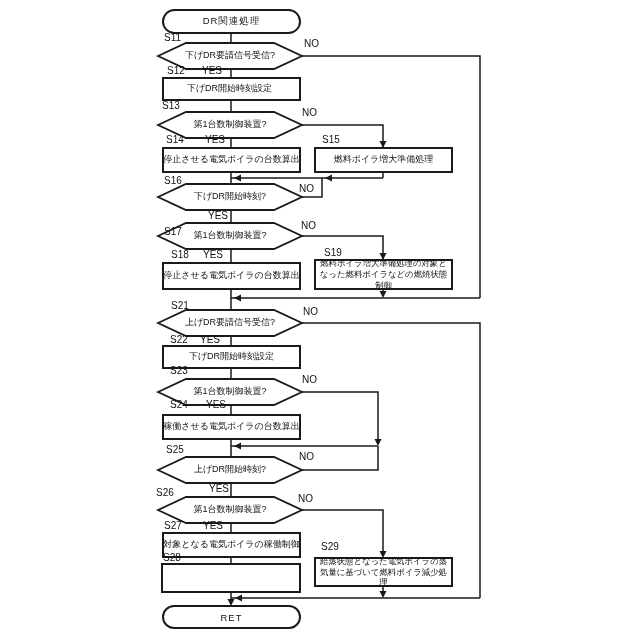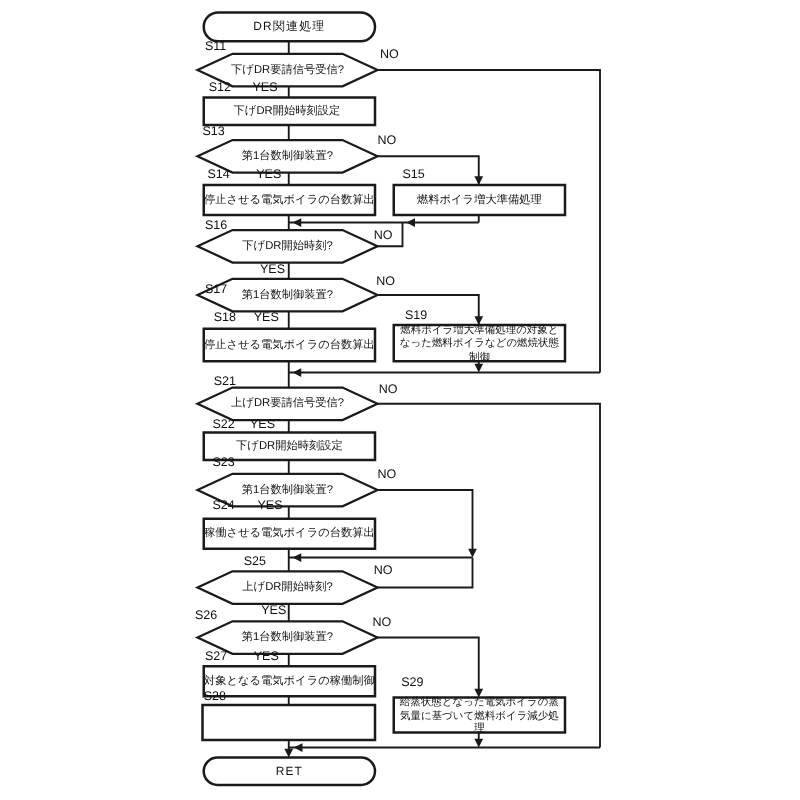--- a/index.html
+++ b/index.html
@@ -124,21 +124,21 @@
   <div class="lbl" style="left:166px;top:135px;">S14</div>
   <div class="lbl" style="left:322px;top:135px;">S15</div>
   <div class="lbl" style="left:164px;top:176px;">S16</div>
   <div class="lbl" style="left:164px;top:227px;">S17</div>
   <div class="lbl" style="left:171px;top:250px;">S18</div>
   <div class="lbl" style="left:324px;top:248px;">S19</div>
   <div class="lbl" style="left:171px;top:301px;">S21</div>
   <div class="lbl" style="left:170px;top:335px;">S22</div>
   <div class="lbl" style="left:170px;top:366px;">S23</div>
   <div class="lbl" style="left:170px;top:400px;">S24</div>
-  <div class="lbl" style="left:166px;top:445px;margin-left:29px;">S25</div>
+  <div class="lbl" style="left:166px;top:445px;">S25</div>
   <div class="lbl" style="left:156px;top:488px;">S26</div>
   <div class="lbl" style="left:164px;top:521px;">S27</div>
   <div class="lbl" style="left:163px;top:553px;">S28</div>
   <div class="lbl" style="left:321px;top:542px;">S29</div>
 
   <div class="lbl" style="left:202px;top:66px;">YES</div>
   <div class="lbl" style="left:205px;top:135px;">YES</div>
   <div class="lbl" style="left:208px;top:211px;">YES</div>
   <div class="lbl" style="left:203px;top:250px;">YES</div>
   <div class="lbl" style="left:200px;top:335px;">YES</div>

